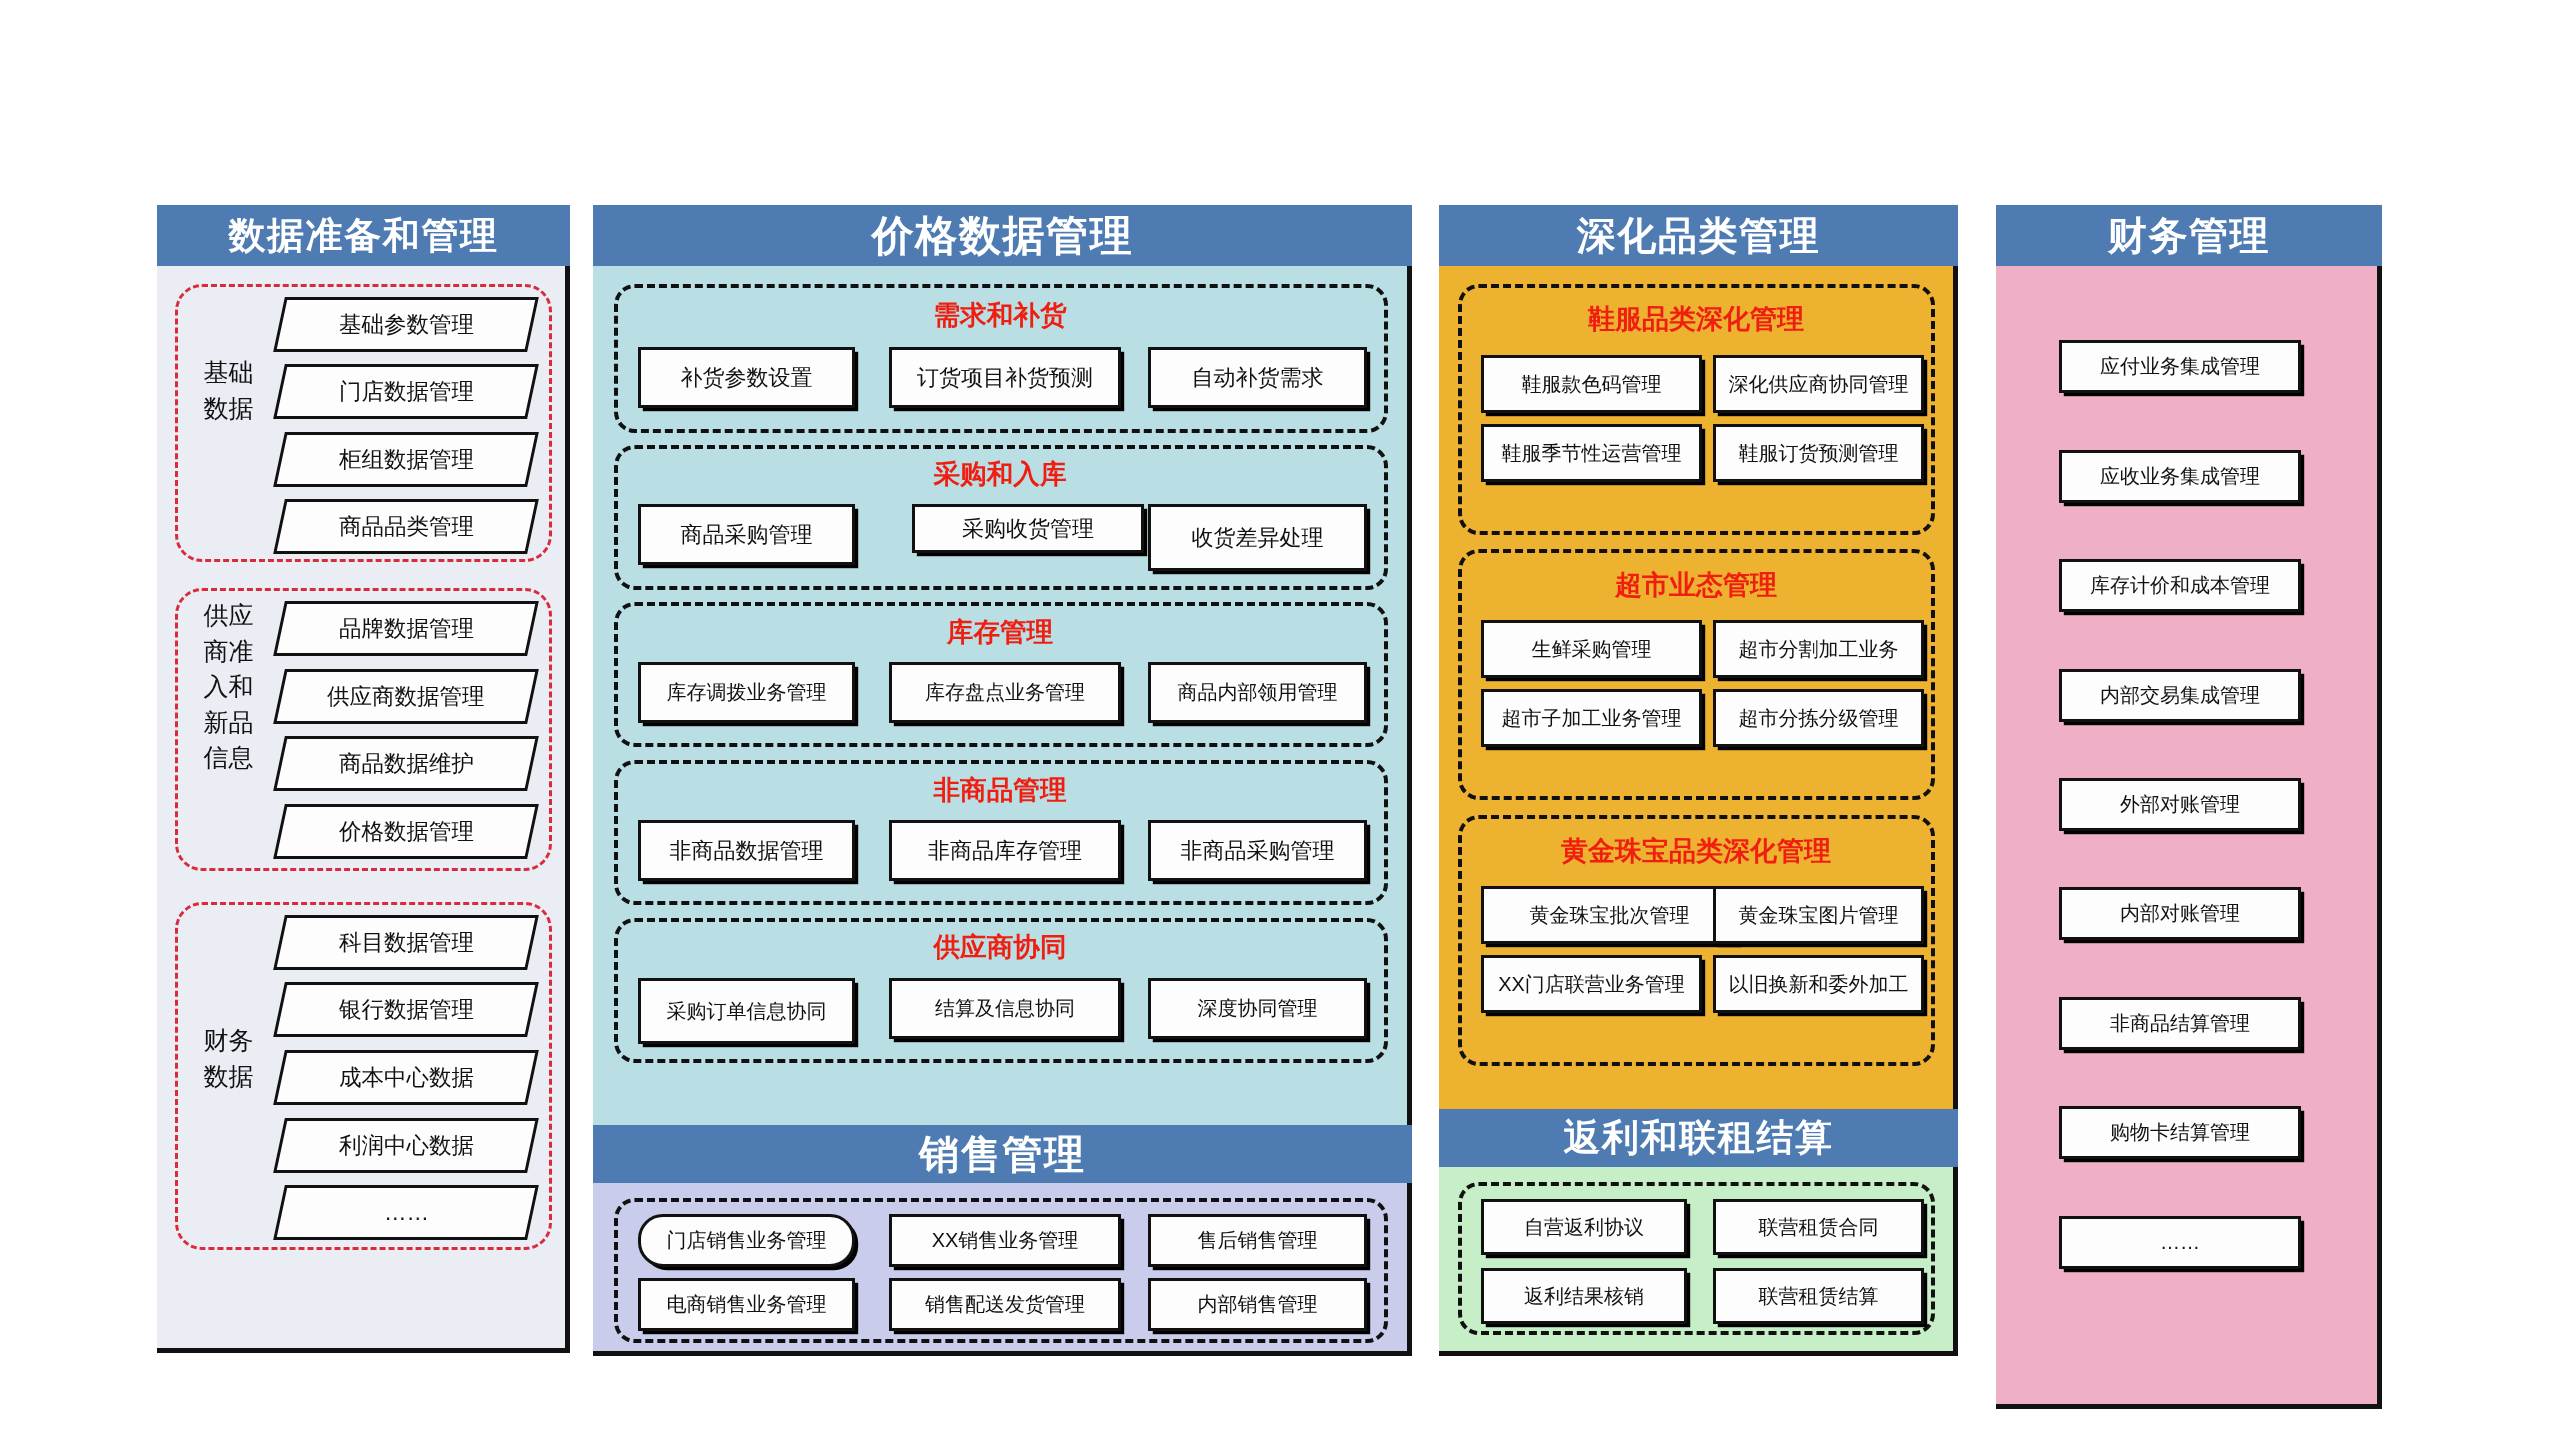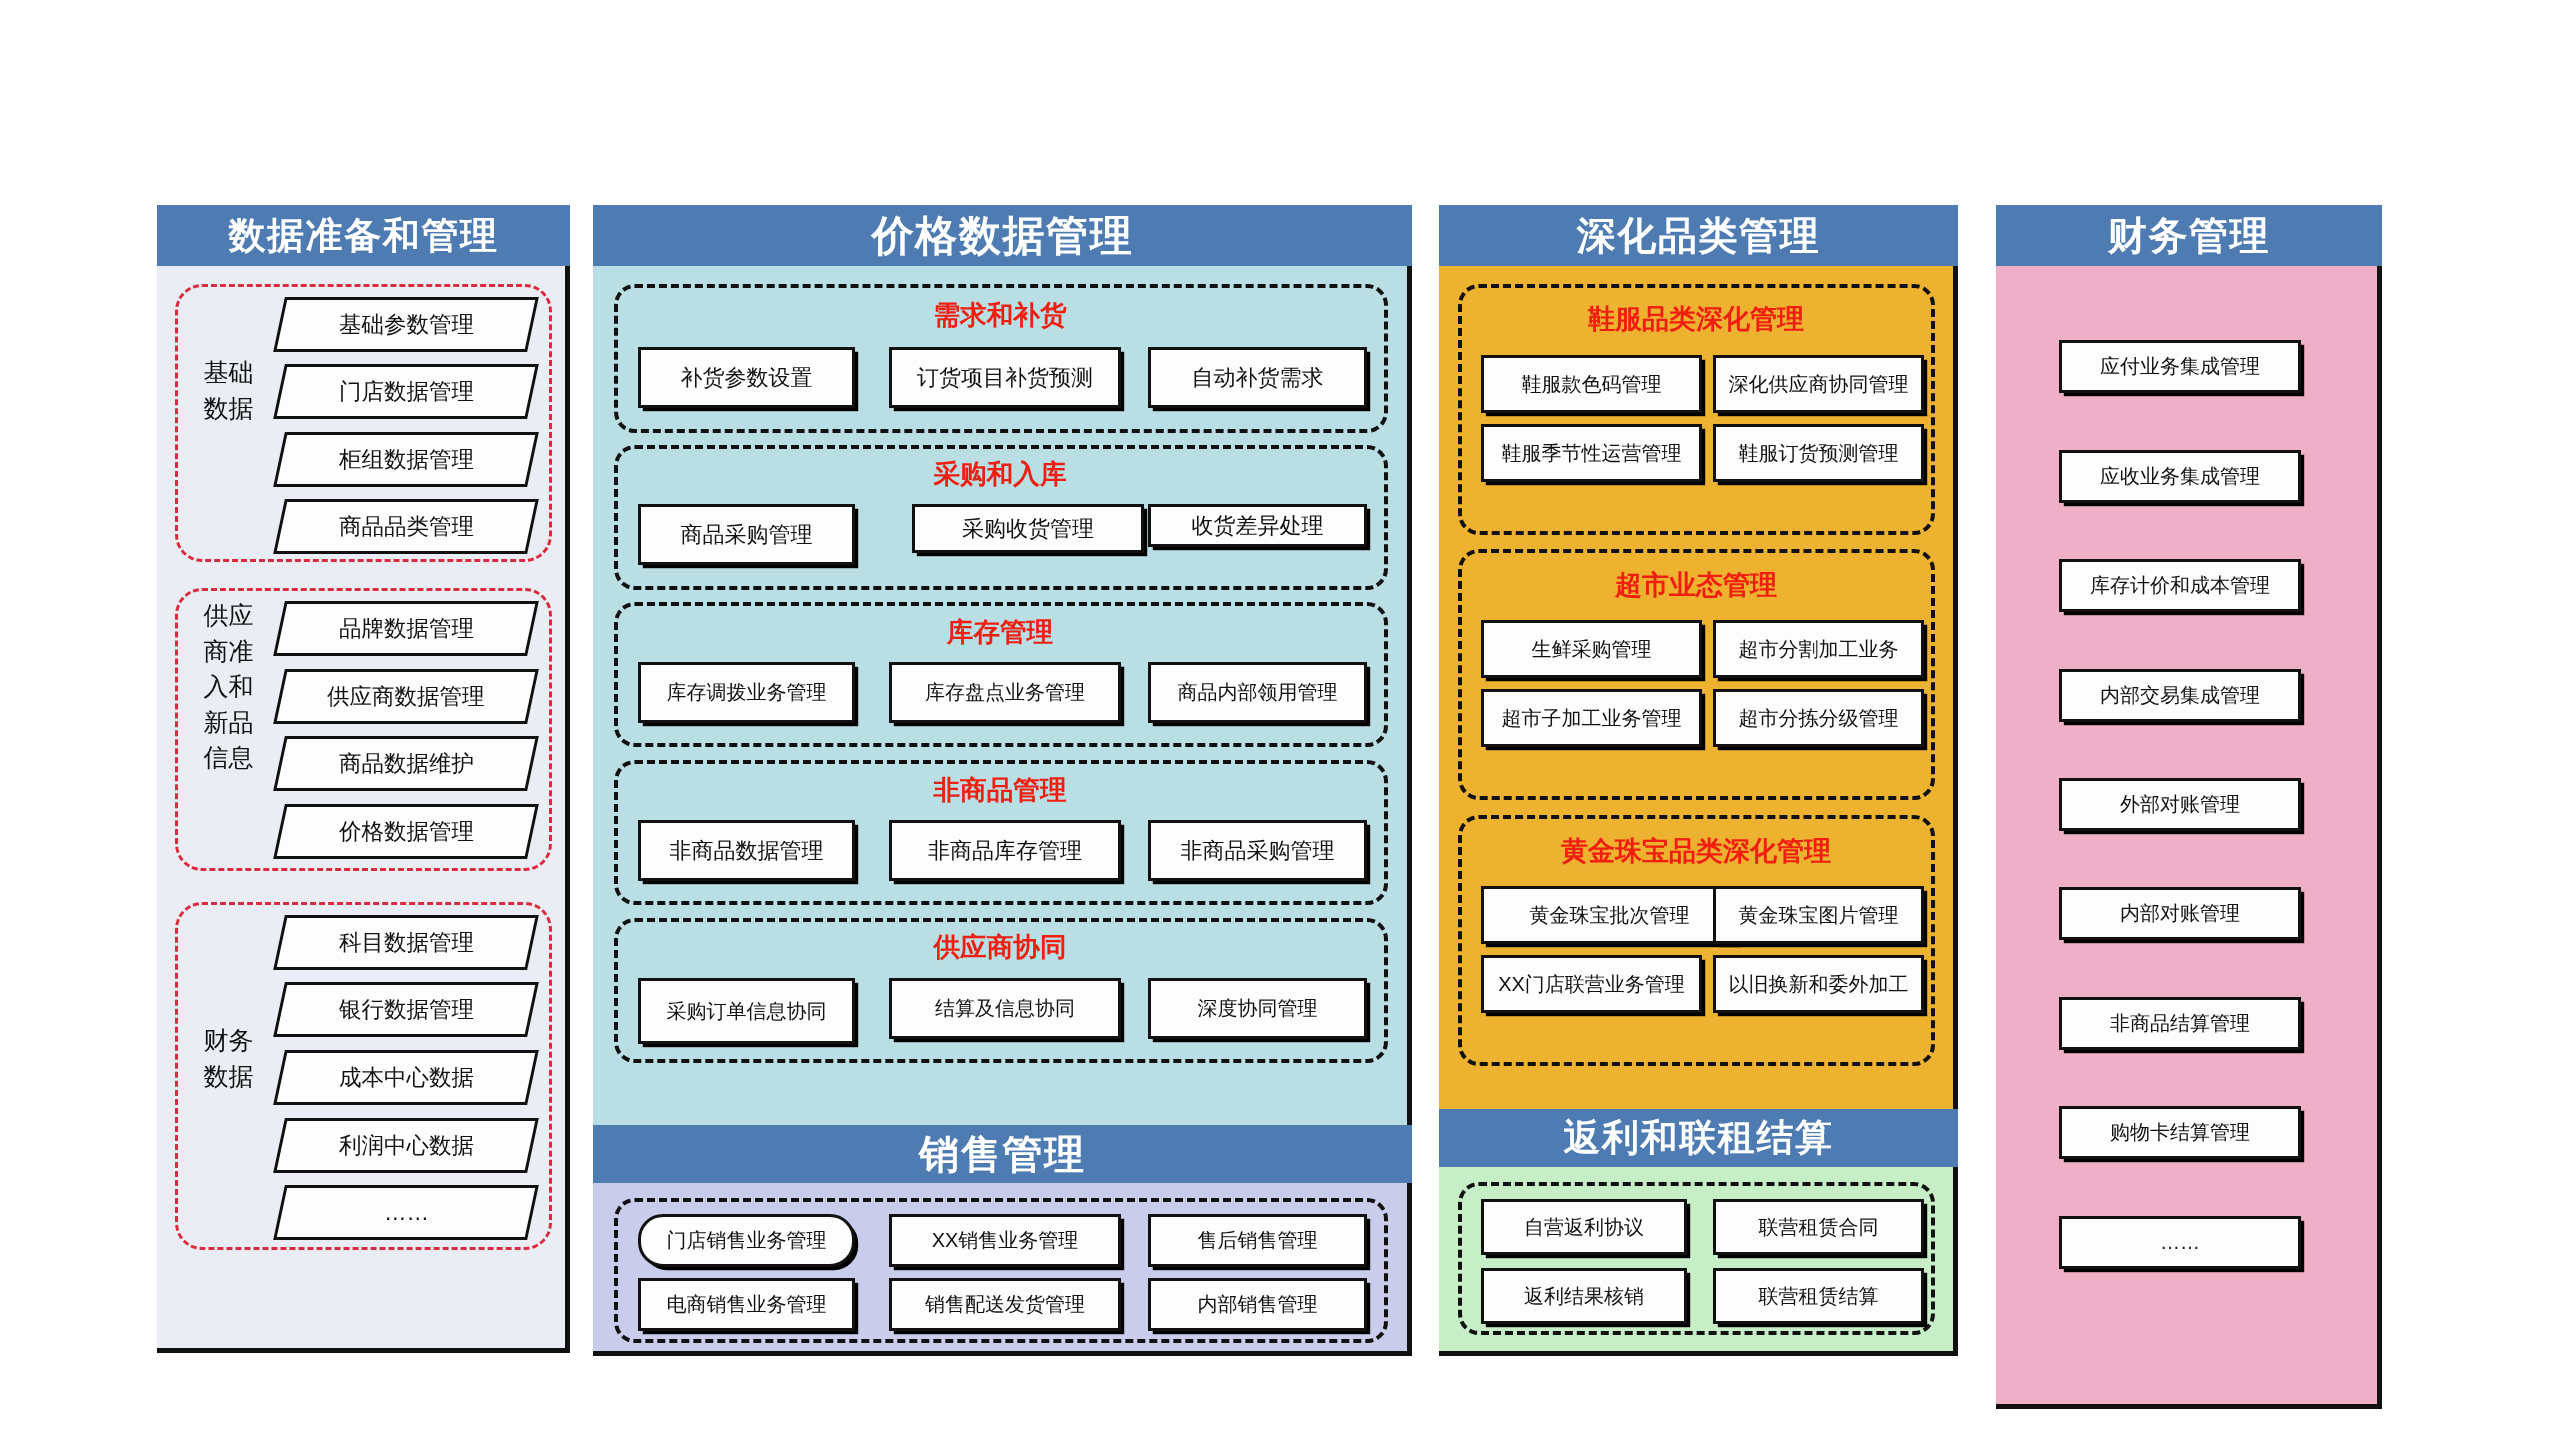--- a/index.html
+++ b/index.html
@@ -156,21 +156,21 @@
         </div>
 
       <div class="grp-dash" style="left:21px;top:179px;width:774px;height:145px;"></div>
       <div class="grp-title" style="top:190px;font-size:26.6px;">采购和入库</div>
       <div class="chip" style="left:45px;top:238px;width:217px;height:61px;">
           <span>商品采购管理</span>
         </div>
       <div class="chip" style="left:296px;top:238px;width:232px;height:49px;margin-left:23px;">
           <span>采购收货管理</span>
         </div>
-      <div class="chip" style="left:555px;top:238px;width:219px;height:43px;">
+      <div class="chip" style="left:555px;top:238px;width:219px;height:67px;">
           <span>收货差异处理</span>
         </div>
 
       <div class="grp-dash" style="left:21px;top:336px;width:774px;height:145px;"></div>
       <div class="grp-title" style="top:348px;font-size:26.6px;">库存管理</div>
       <div class="chip sm" style="left:45px;top:396px;width:217px;height:61px;">
           <span>库存调拨业务管理</span>
         </div>
       <div class="chip sm" style="left:296px;top:396px;width:232px;height:61px;">
           <span>库存盘点业务管理</span>

